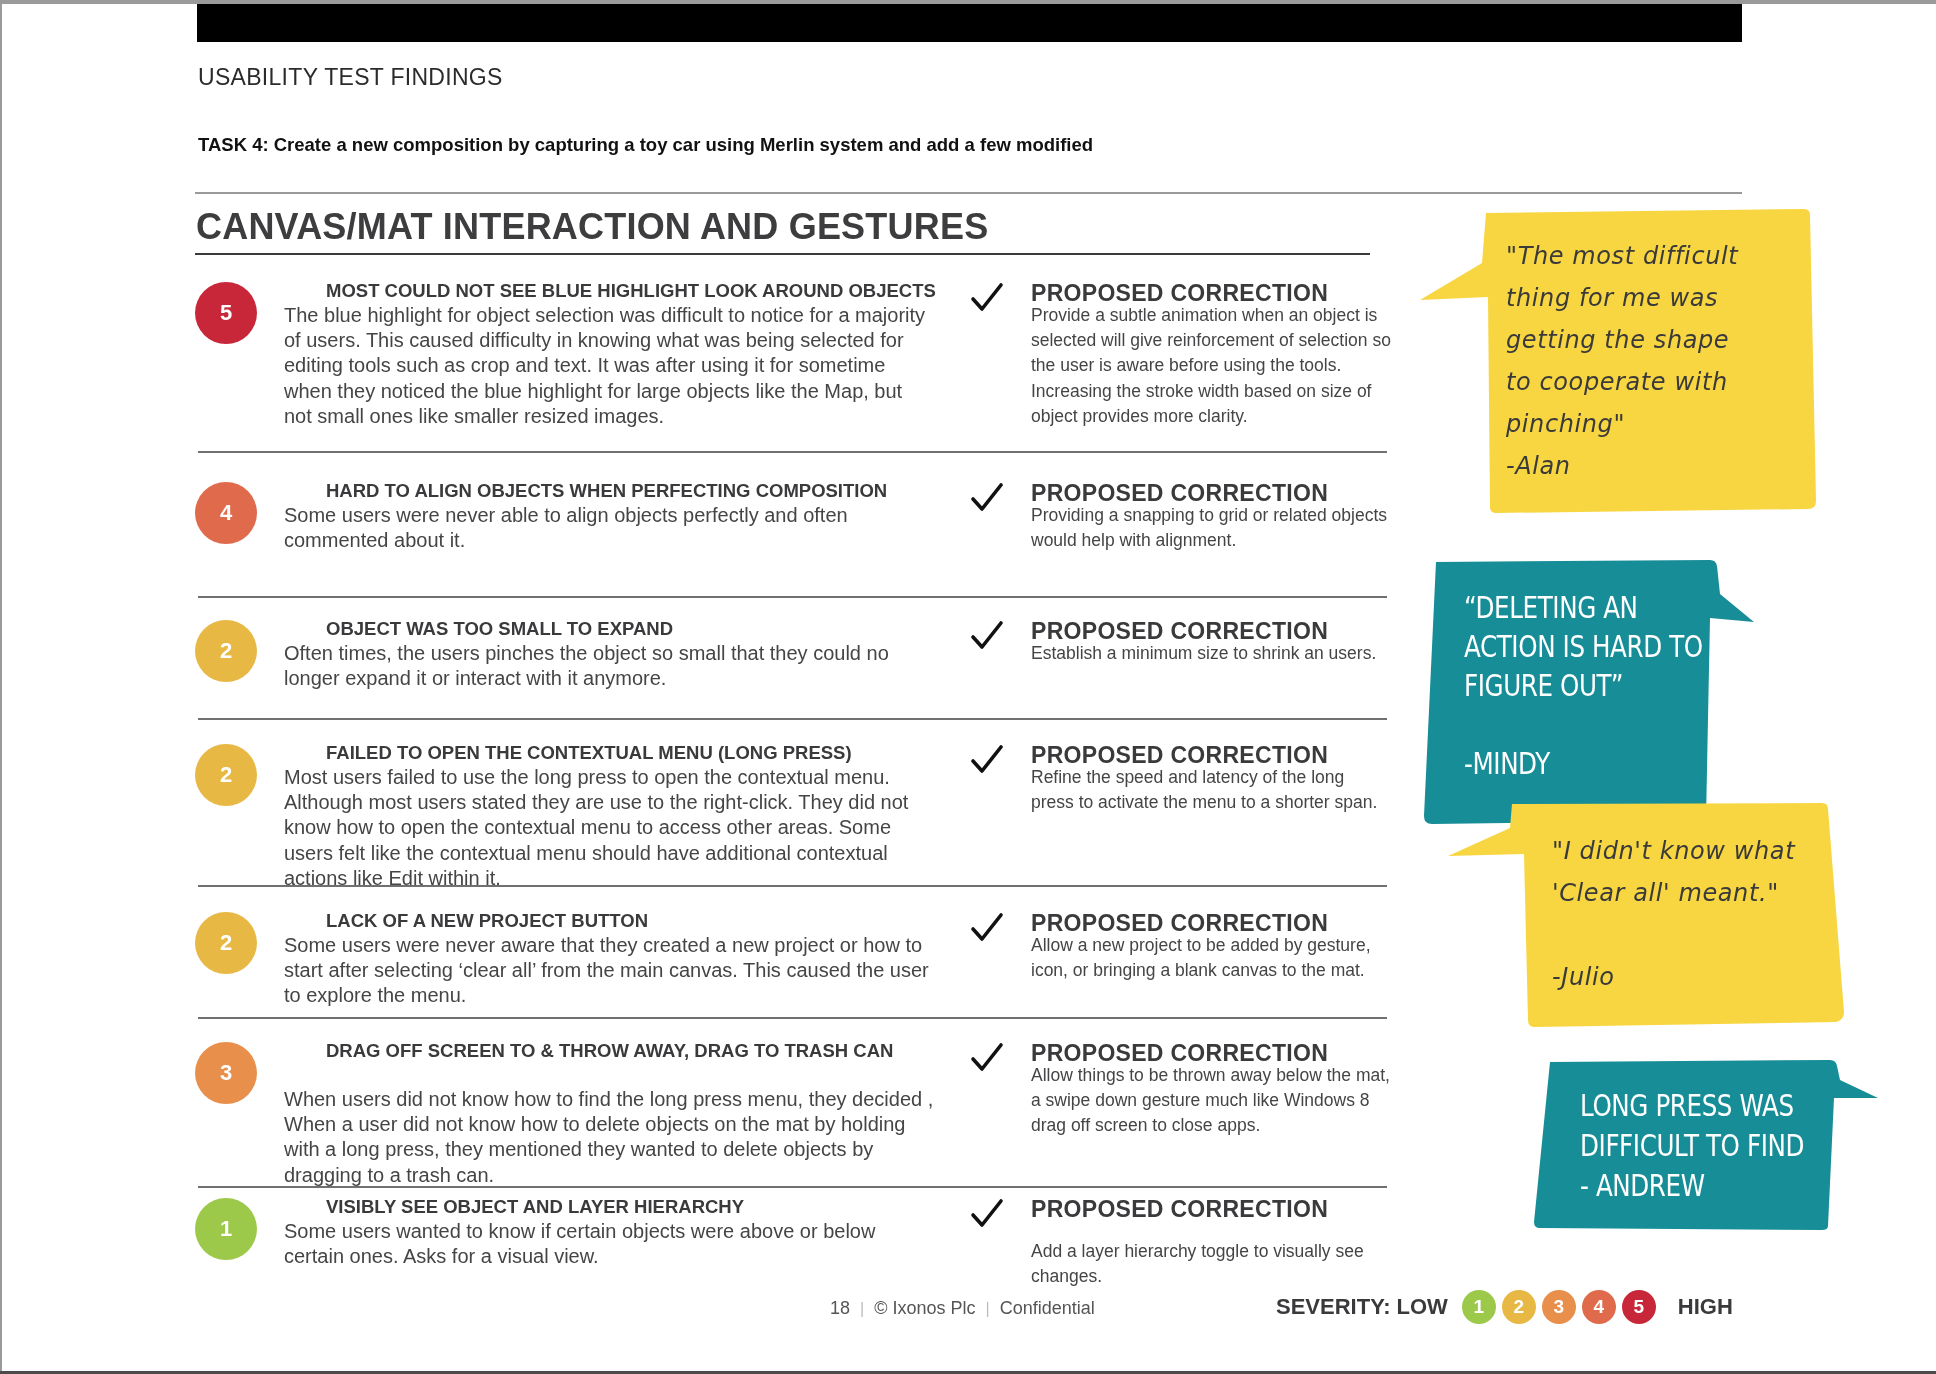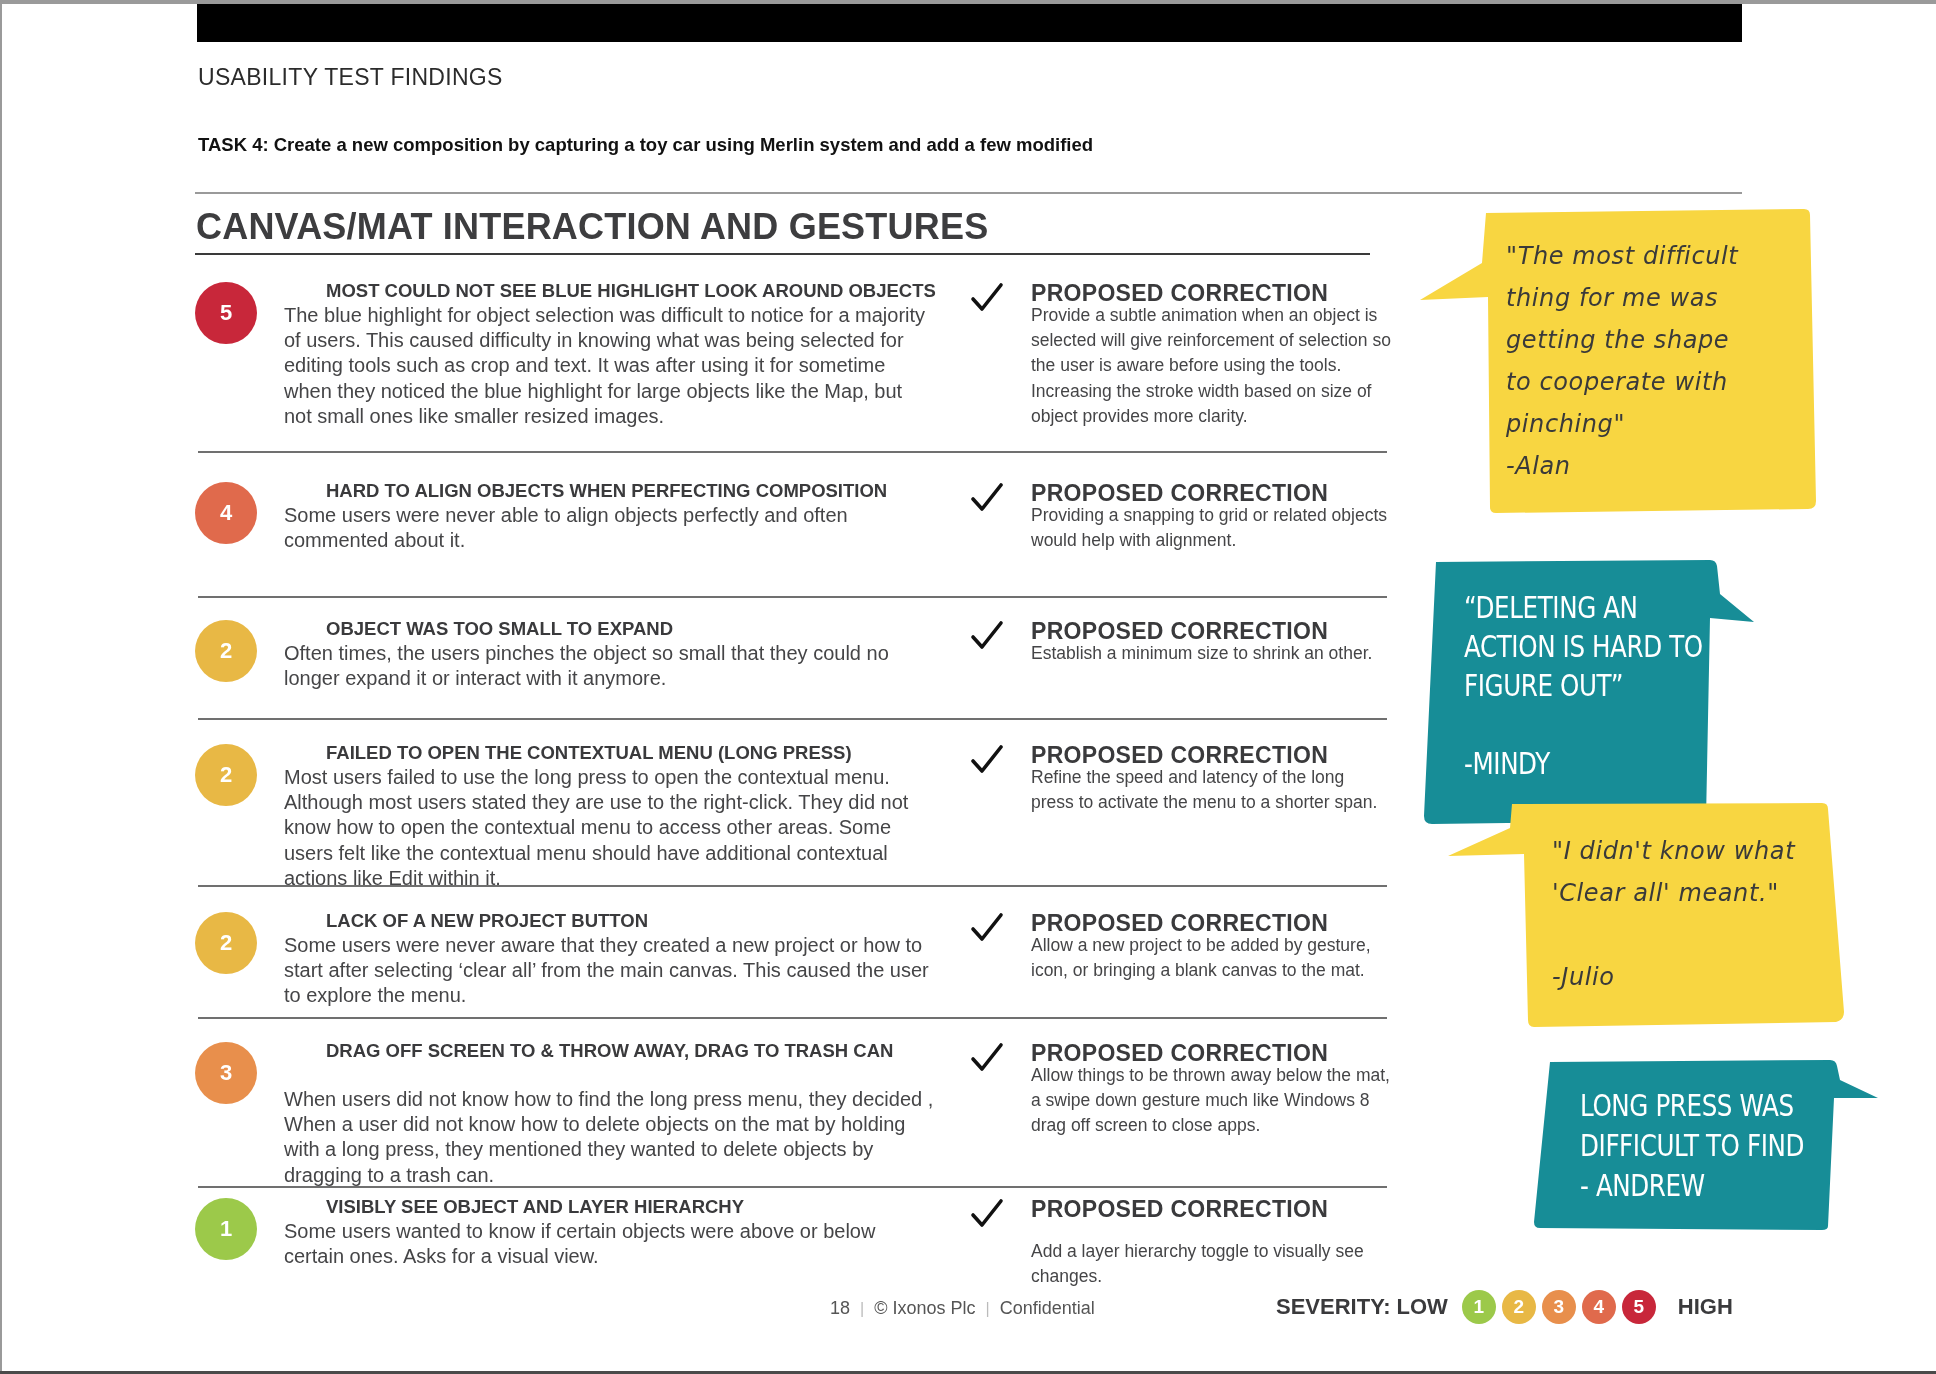--- a/index.html
+++ b/index.html
@@ -123,21 +123,21 @@
       <div class="c-desc" style="top: 503px;">Providing a snapping to grid or related objects would help with alignment.</div>
     </div>
     <div class="finding" style="top: 0px;">
       <div class="sev-circle" style="top: 620px; background: rgb(232, 184, 69);">2</div>
       <div class="f-title" style="top: 618px;">OBJECT WAS TOO SMALL TO EXPAND</div>
       <div class="f-desc" style="top: 641px;">Often times, the users pinches the object so small that they could no longer expand it or interact with it anymore.</div>
       <svg class="check-icon" viewBox="0 0 34 32" style="top: 620px;">
         <path d="M3,17 L12,27 L31,3" fill="none" stroke="#111" stroke-width="3.6" stroke-linecap="round" stroke-linejoin="round"></path>
       </svg>
       <div class="c-title" style="top: 618px;">PROPOSED CORRECTION</div>
-      <div class="c-desc" style="top: 641px;">Establish a minimum size to shrink an other.</div>
+      <div class="c-desc" style="top: 641px;">Establish a minimum size to shrink an users.</div>
     </div>
     <div class="finding" style="top: 0px;">
       <div class="sev-circle" style="top: 744px; background: rgb(232, 184, 69);">2</div>
       <div class="f-title" style="top: 742px;">FAILED TO OPEN THE CONTEXTUAL MENU (LONG PRESS)</div>
       <div class="f-desc" style="top: 765px;">Most users failed to use the long press to open the contextual menu. Although most users stated they are use to the right-click. They did not know how to open the contextual menu to access other areas.  Some users felt like the contextual menu should have additional contextual actions like Edit within it.</div>
       <svg class="check-icon" viewBox="0 0 34 32" style="top: 744px;">
         <path d="M3,17 L12,27 L31,3" fill="none" stroke="#111" stroke-width="3.6" stroke-linecap="round" stroke-linejoin="round"></path>
       </svg>
       <div class="c-title" style="top: 742px;">PROPOSED CORRECTION</div>
       <div class="c-desc" style="top: 765px;">Refine the speed and latency of the long press to activate the menu to a shorter span.</div>

